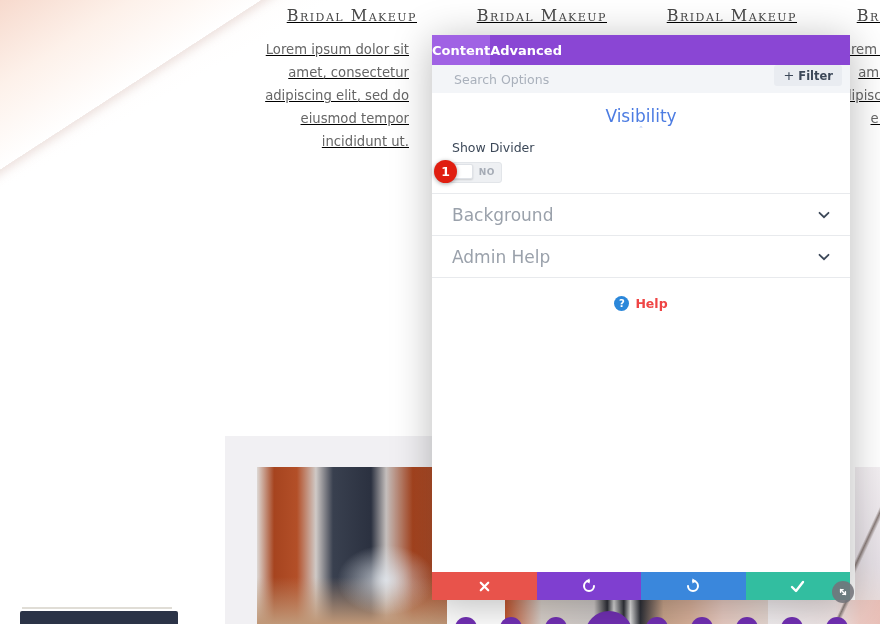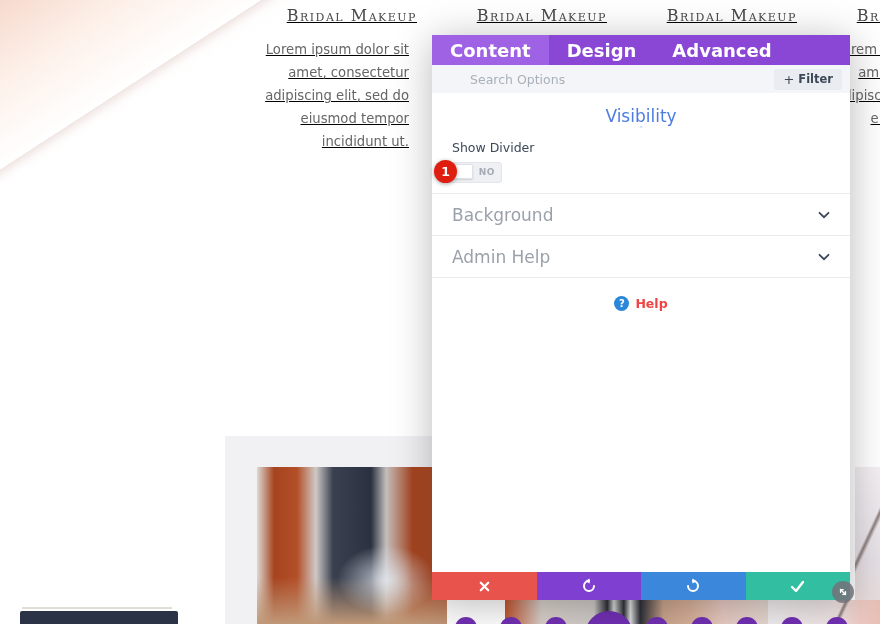--- a/index.html
+++ b/index.html
@@ -43,25 +43,25 @@
 
   
   .modal{position:absolute;left:432px;top:35px;width:418px;height:565px;z-index:10;
     border-radius:4px 4px 0 0;box-shadow:0 5px 40px rgba(0,0,0,.28);
     display:flex;flex-direction:column;background:#fff;}
   .m-header{height:35px;flex:0 0 35px;background:var(--header_purple,#7c33c3);
     border-radius:4px 4px 0 0;display:flex;align-items:center;padding:0 17px 0 20px;cursor:move;}
   .m-title{flex:1;color:#fff;font-size:15px;font-weight:600;letter-spacing:.2px;}
   .hicon{width:15px;height:15px;margin-left:15px;cursor:pointer;display:block;}
   .tabs{height:30px;flex:0 0 30px;background:var(--tabbar_purple,#8a46d4);display:flex;}
-  .tab{padding:0 18px;display:flex;align-items:center;color:#fff;font-size:18px;
+  .tab{padding:0 0;display:flex;align-items:center;color:#fff;font-size:13px;
     font-weight:600;cursor:pointer;}
   .tab.active{background:var(--active_tab_purple,#a062e4);}
-  .searchbar{height:28px;flex:0 0 28px;background:#f3f5f8;display:flex;align-items:center;
-    padding:0 8px 0 36px;}
+  .searchbar{height:28px;flex:0 0 28px;background:#f3f5f8;display:flex;
+    padding:0 8px 0 20px;}
   .searchbar input{flex:1;border:0;background:transparent;font-size:12.5px;color:#4c5866;
     outline:none;font-family:inherit;}
   .searchbar input::placeholder{color:#a9b0bb;}
   .filter-btn{height:21px;margin-left:8px;padding:0 9px;background:#e9ecf1;border:0;
     border-radius:3px;color:#3c4858;font-size:11.5px;font-weight:600;display:flex;
     align-items:center;gap:4px;cursor:pointer;font-family:inherit;}
   .filter-plus{font-size:13px;font-weight:400;line-height:1;}
   .m-body{flex:1;background:#fff;position:relative;}
   .sec-vis{height:100px;box-sizing:border-box;padding:13px 20px 0;}
   .sec-head{display:flex;justify-content:flex-end;align-items:center;height:22px;cursor:pointer;flex-direction:column;}
@@ -140,23 +140,20 @@
   <span class="dot" style="left:826px"></span>
 
   <div class="modal">
 
 
     <div class="tabs">
       <div class="tab active">
         <span>Content</span>
       </div>
       <div class="tab">
-        <span>Design</span>
-      </div>
-      <div class="tab">
         <span>Advanced</span>
       </div>
     </div>
 
     <div class="searchbar">
       <input type="text" placeholder="Search Options" style="">
       <button class="filter-btn">
         <span class="filter-plus">+</span>
         <span>Filter</span>
       </button>

